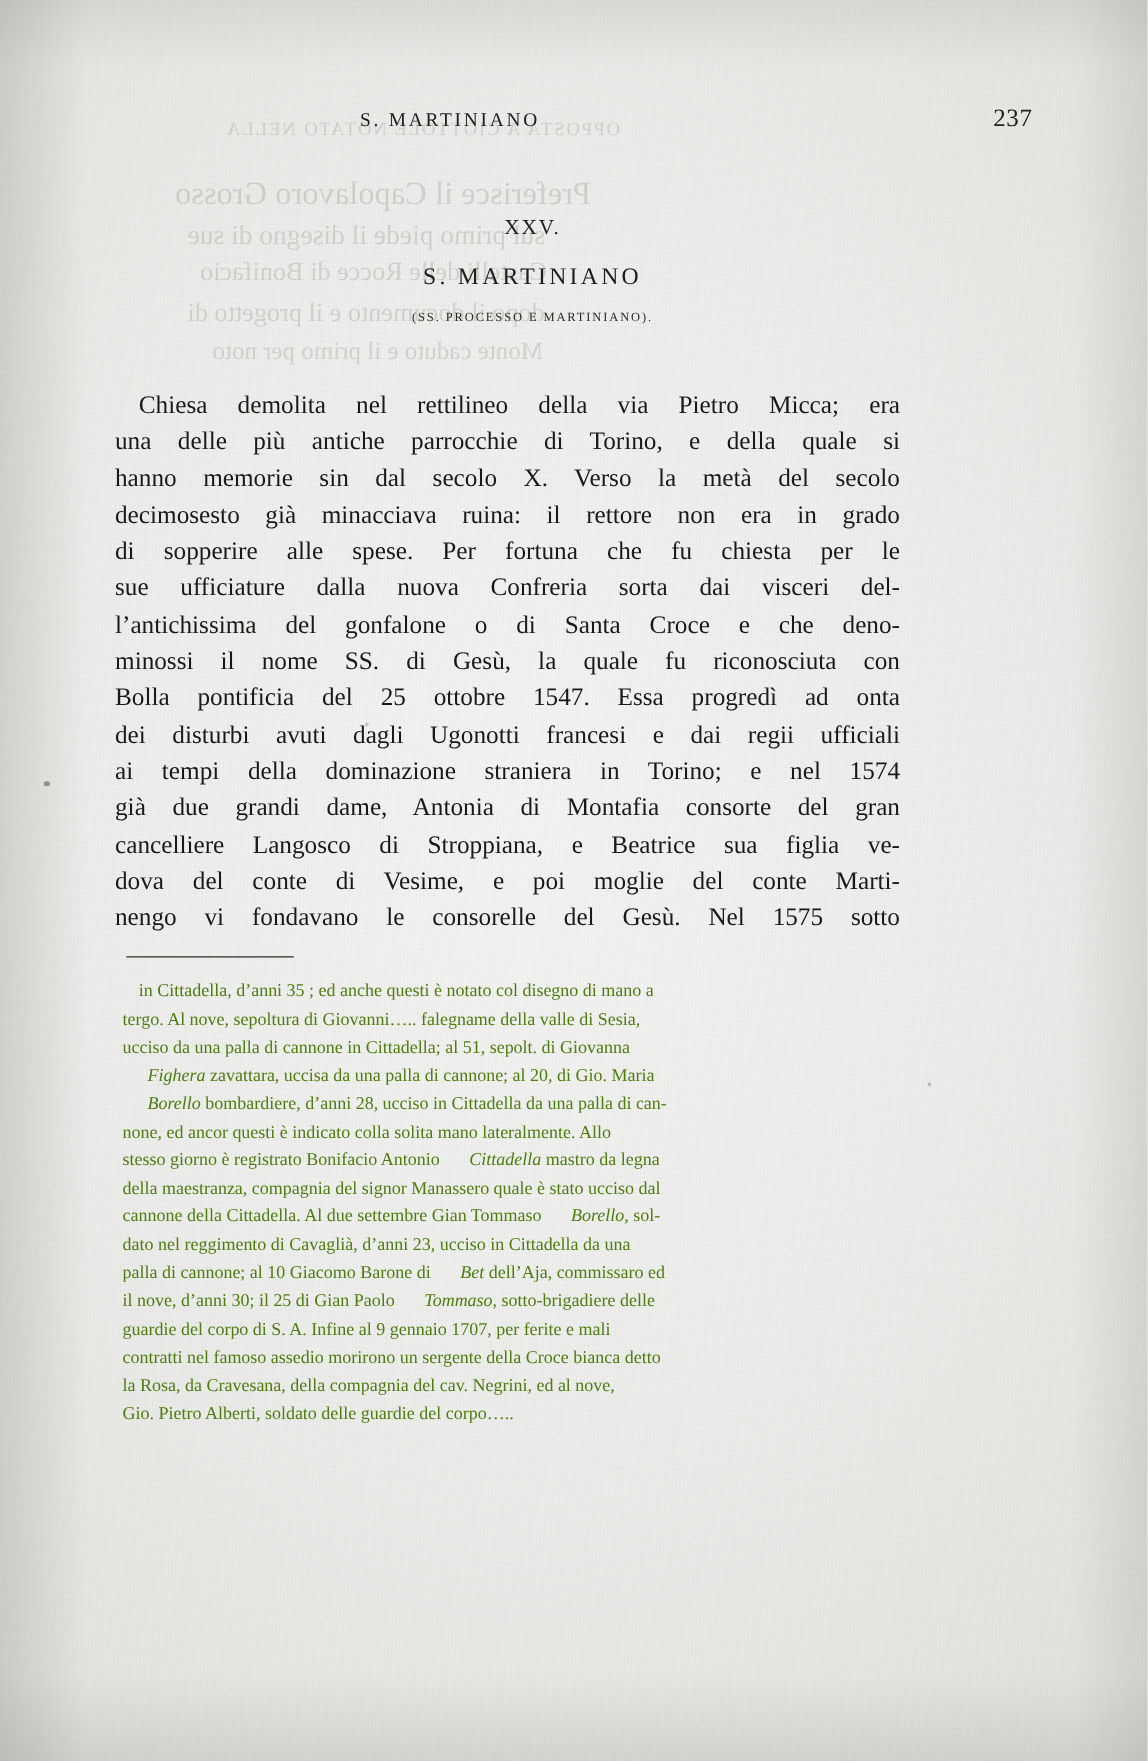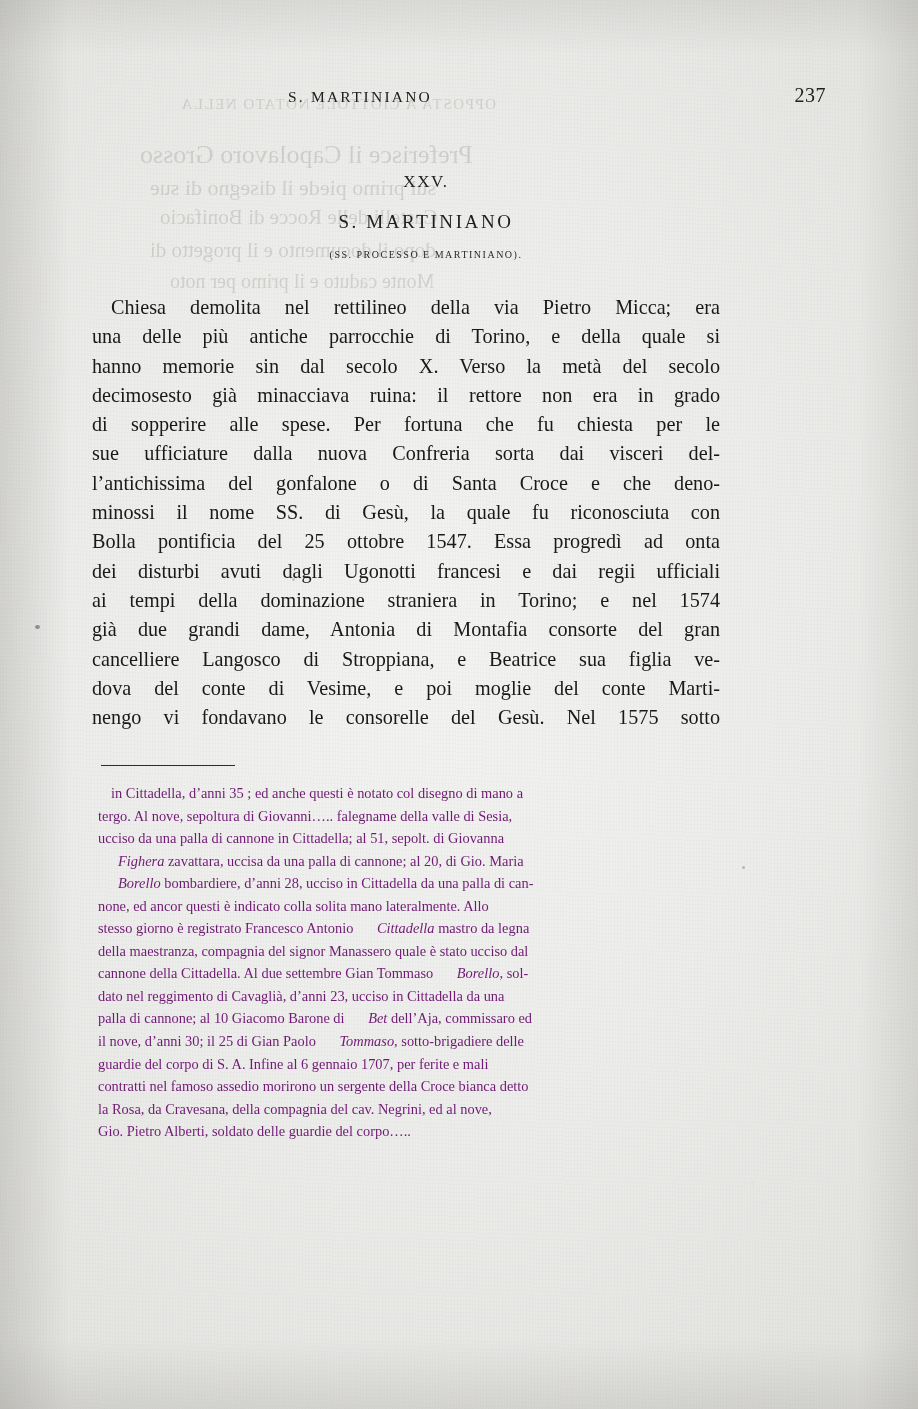--- a/index.html
+++ b/index.html
@@ -73,38 +73,38 @@
   }
 
   .title-block{
     position:absolute;top:172px;left:0;width:852px;text-align:center;
   }
   .t-number{font-size:17px;letter-spacing:1.6px;margin-bottom:19px;color:#222;}
   .t-saint{font-size:19px;letter-spacing:2.6px;margin-bottom:16px;color:#1e1e1c;}
   .t-sub{font-size:10px;letter-spacing:1.5px;color:#2a2a27;}
 
   .body-text{
-    position:absolute;top:293px;left:92px;width:628px;
+    position:absolute;top:310px;left:92px;width:628px;
     font-size:20.2px;line-height:29.3px;
     text-align:justify;text-align-last:justify;
     color:#191917;
     word-spacing:.5px;
   }
   .body-text .ln{display:block;white-space:nowrap;}
   .body-text .ln:first-child{padding-left:19px;}
 
   .fn-rule{
     position:absolute;top:765px;left:101px;width:134px;height:0;
     border-top:1.7px solid #2c2c29;
   }
 
   .footnote{
     position:absolute;top:782px;left:98px;width:644px;
     font-size:14.4px;line-height:22.55px;
-    color:#701a75;
+    color:#4d7c0f;
   }
   .footnote .fl{display:block;white-space:nowrap;}
   .footnote .fl:first-child{padding-left:13px;}
   .footnote i{font-style:italic;margin-left:20px;}
 
   .speck{
     position:absolute;z-index:6;border-radius:50%;
     background:#5a5a55;opacity:.6;
   }
 </style>
@@ -154,27 +154,27 @@
 
   <div class="fn-rule"></div>
 
   <div class="footnote">
       <span class="fl"><span>in Cittadella, d’anni 35 ; ed anche questi è notato col disegno di mano a</span></span>
       <span class="fl"><span>tergo. Al nove, sepoltura di Giovanni….. falegname della valle di  Sesia,</span></span>
       <span class="fl"><span>ucciso da una palla di cannone in Cittadella; al 51, sepolt. di Giovanna</span></span>
       <span class="fl"><i>Fighera</i><span> zavattara, uccisa da una palla di cannone; al 20, di Gio. Maria</span></span>
       <span class="fl"><i>Borello</i><span> bombardiere, d’anni 28, ucciso in Cittadella da una palla di can-</span></span>
       <span class="fl"><span>none, ed ancor questi è indicato colla solita mano lateralmente. Allo</span></span>
-      <span class="fl"><span>stesso giorno è registrato Francesco Antonio </span><i>Cittadella</i><span> mastro da legna</span></span>
+      <span class="fl"><span>stesso giorno è registrato Bonifacio Antonio </span><i>Cittadella</i><span> mastro da legna</span></span>
       <span class="fl"><span>della maestranza, compagnia del signor Manassero quale è stato ucciso dal</span></span>
       <span class="fl"><span>cannone della Cittadella. Al due settembre Gian Tommaso  </span><i>Borello,</i><span> sol-</span></span>
       <span class="fl"><span>dato nel reggimento di Cavaglià, d’anni 23, ucciso in Cittadella da una</span></span>
       <span class="fl"><span>palla di cannone; al 10 Giacomo Barone di </span><i>Bet</i><span> dell’Aja, commissaro ed</span></span>
       <span class="fl"><span>il nove, d’anni 30; il 25 di Gian Paolo </span><i>Tommaso</i><span>, sotto-brigadiere delle</span></span>
-      <span class="fl"><span>guardie del corpo di S. A. Infine al 6 gennaio 1707, per ferite e mali</span></span>
+      <span class="fl"><span>guardie del corpo di S. A. Infine al 9 gennaio 1707, per ferite e mali</span></span>
       <span class="fl"><span>contratti nel famoso assedio morirono un sergente della Croce bianca detto</span></span>
       <span class="fl"><span>la Rosa, da Cravesana, della compagnia del cav. Negrini, ed al nove,</span></span>
       <span class="fl"><span>Gio. Pietro Alberti, soldato delle guardie del corpo…..</span></span>
     </div>
 
 </div>
 
 <div class="speck" style="left:35px;top:625px;width:5px;height:4px;"></div>
 <div class="speck" style="left:742px;top:866px;width:3px;height:3px;opacity:.35;"></div>
 <div class="speck" style="left:292px;top:578px;width:3px;height:3px;opacity:.3;"></div>

